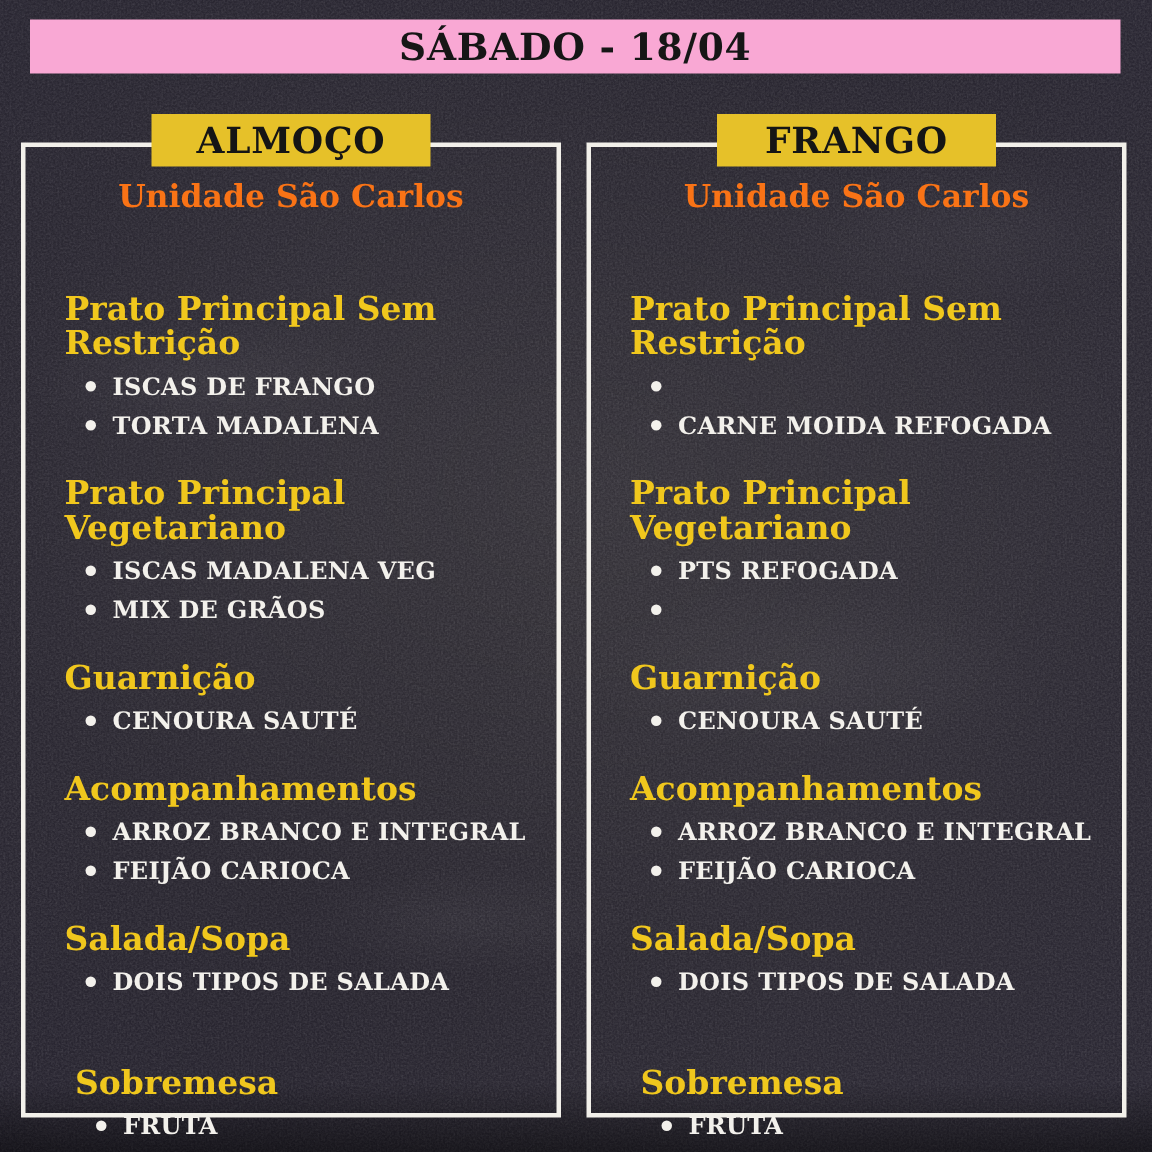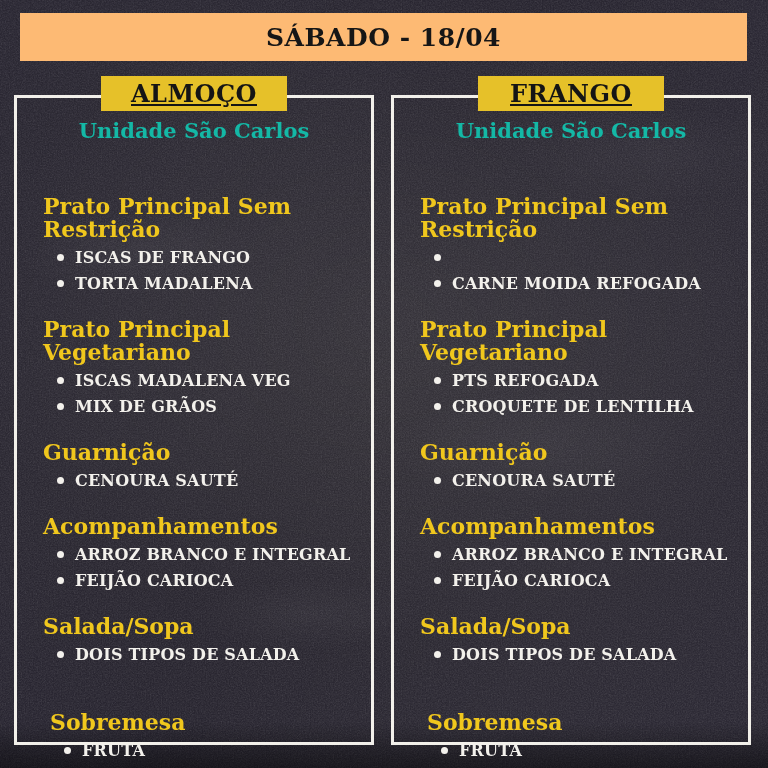--- a/index.html
+++ b/index.html
@@ -33,22 +33,22 @@
   .vignette {
     position: absolute; inset: 0; z-index: 2; pointer-events: none;
     background:
       radial-gradient(ellipse 120% 110% at 50% 45%, rgba(0,0,0,0) 60%, rgba(0,0,0,0.30) 100%),
       linear-gradient(180deg, rgba(0,0,0,0) 94%, rgba(0,0,0,0.45) 100%);
   }
   .content { position: absolute; inset: 0; z-index: 3; }
 
   
   .date-banner {
-    position: absolute; top: 13px; left: 20px; width: 727px; height: 48px;
-    background: #fdba74;
+    position: absolute; top: 13px; left: 20px; width: 727px; height: 36px;
+    background: #f9a8d4;
     display: flex; align-items: center; justify-content: center;
   }
   .date-banner span {
     font-size: 25px; font-weight: bold; color: #161616; letter-spacing: 0.5px;
   }
 
   
   .columns {
     position: absolute; top: 95px; left: 14px; width: 737px; height: 650px;
     display: flex; gap: 17px;
@@ -59,25 +59,25 @@
     position: relative;
   }
   .meal-header {
     margin: -22px auto 0 auto;
     width: max-content; min-width: 186px; height: 35px;
     padding: 0 26px;
     background: #e6c129;
     display: flex; align-items: center; justify-content: center;
   }
   .meal-header span {
-    font-size: 24px; font-weight: bold; color: #151515; letter-spacing: 0.5px; text-decoration: underline;
+    font-size: 24px; font-weight: bold; color: #151515; letter-spacing: 0.5px;
   }
   .meal-subtitle {
     margin-top: 9px; text-align: center;
-    font-size: 21px; line-height: 22px; font-weight: bold; color: #14b8a6;
+    font-size: 21px; line-height: 22px; font-weight: bold; color: #f97316;
   }
   .sections { margin-top: 53px; padding: 0 10px 0 26px; list-style: none; }
   .section { margin-top: 22px; }
   .section:first-child { margin-top: 0; }
   .section.extra-gap { margin-top: 44px; margin-left: 7px; }
   .section-title {
     font-size: 22px; line-height: 23px; font-weight: bold; color: #f0c71d;
   }
   .item-list { list-style: none; margin-top: 3px; }
   .menu-item {
@@ -211,21 +211,20 @@
         </li>
         <li class="section">
           <div class="section-title">Prato Principal Vegetariano</div>
           <ul class="item-list">
             <li class="menu-item">
                 <span class="bullet"></span>
                 <span class="txt">PTS REFOGADA</span>
               </li>
             <li class="menu-item">
                 <span class="bullet"></span>
-                <span class="txt">CROQUETE DE LENTILHA</span>
               </li>
           </ul>
         </li>
         <li class="section">
           <div class="section-title">Guarnição</div>
           <ul class="item-list">
             <li class="menu-item">
                 <span class="bullet"></span>
                 <span class="txt">CENOURA SAUTÉ</span>
               </li>

